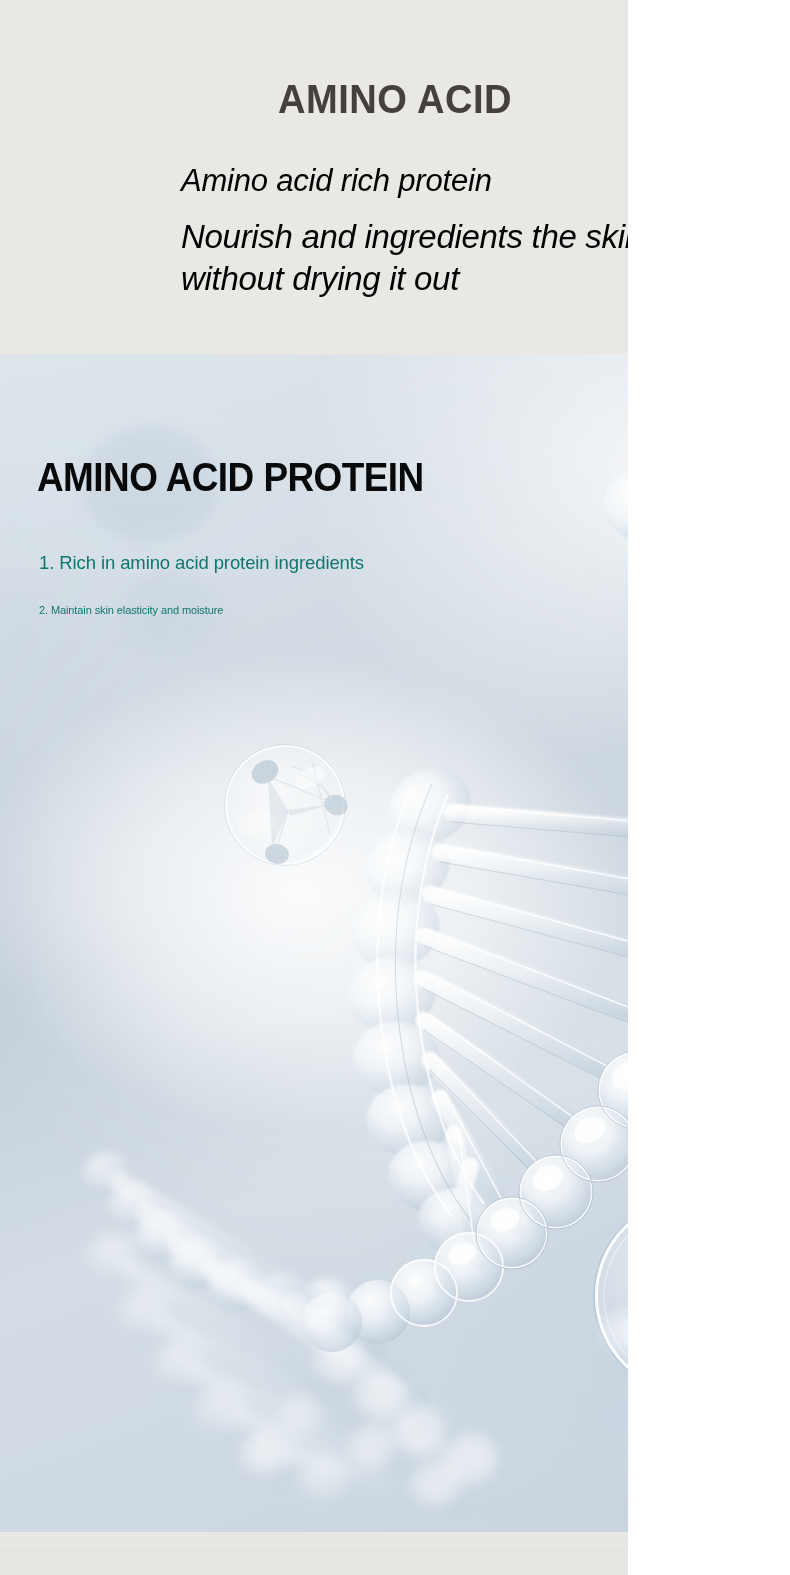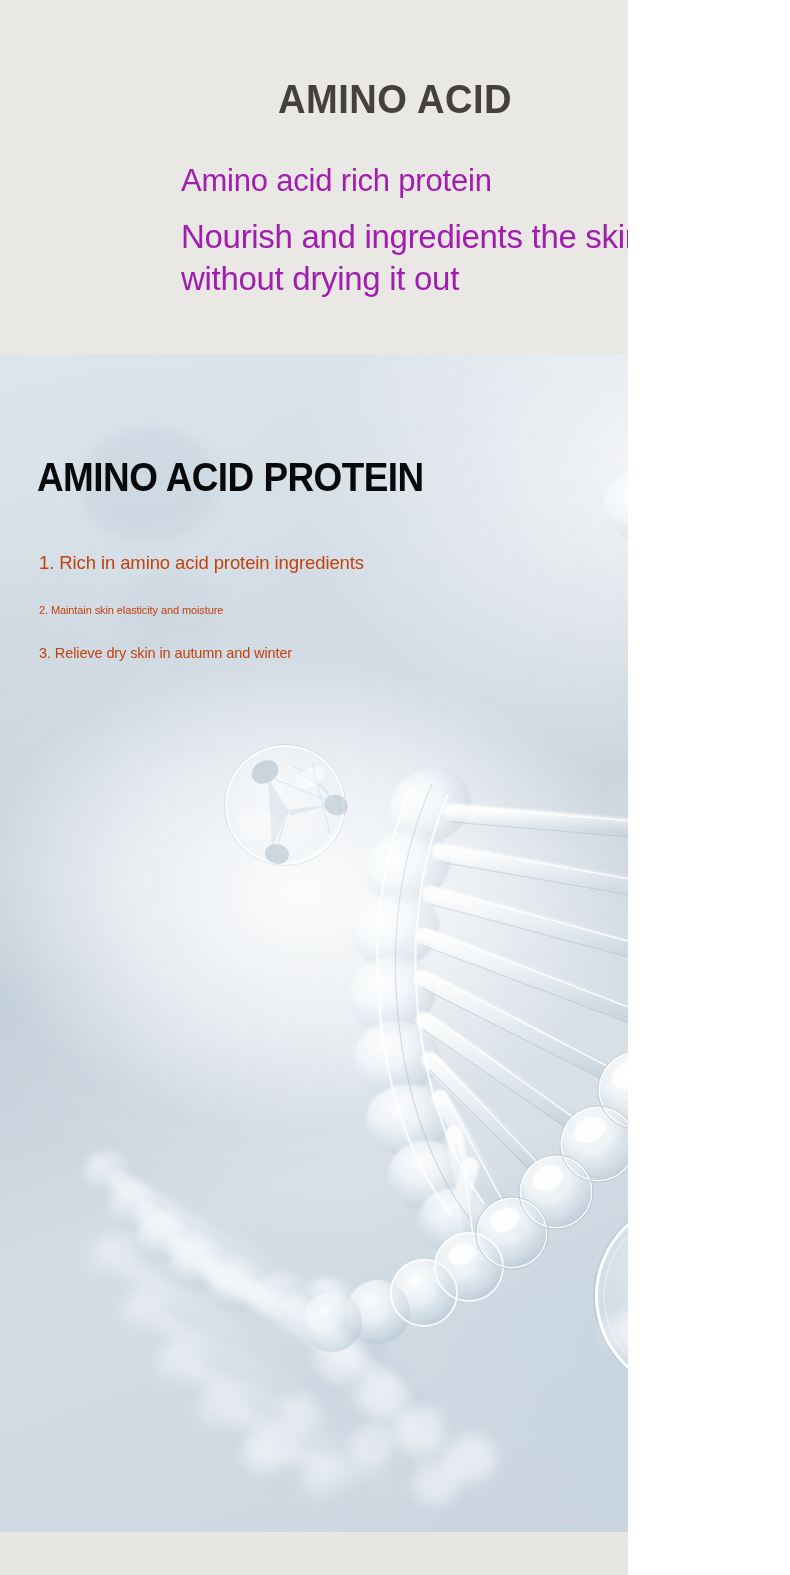--- a/index.html
+++ b/index.html
@@ -37,22 +37,23 @@
     font-size: 41px;
     letter-spacing: 0.5px;
     color: #44413c;
     transform: scaleX(0.93);
     white-space: nowrap;
   }
   .header-sub {
     position: absolute;
     left: 181px;
     width: 520px;
-    color: #a21caf;
+    color: #000000;
     font-weight: 400;
+    font-style: italic;
   }
   .sub-line1 {
     top: 161px;
     font-size: 31px;
     line-height: 40px;
     letter-spacing: -0.2px;
   }
   .sub-line2 {
     top: 216px;
     font-size: 33px;
@@ -108,21 +109,21 @@
     transform-origin: left center;
     white-space: nowrap;
   }
   .hero-list {
     position: absolute;
     left: 39px;
     top: 198px;
     width: 480px;
   }
   .hero-list-item {
-    color: #c2410c;
+    color: #0f766e;
     white-space: nowrap;
   }
   .hero-list-item.i0 { font-size: 18.5px; margin-bottom: 30px; letter-spacing: -0.1px; }
   .hero-list-item.i1 { font-size: 11px; margin-bottom: 29px; letter-spacing: -0.1px; }
   .hero-list-item.i2 { font-size: 14.5px; letter-spacing: -0.1px; }
 
   
   .footer {
     position: absolute;
     left: 0; top: 1547px;
@@ -431,19 +432,18 @@
       </g>
     </svg>
 
     <div class="hero-vignette"></div>
 
     <div class="hero-heading">AMINO ACID PROTEIN</div>
 
     <div class="hero-list">
       <div class="hero-list-item i0">1. Rich in amino acid protein ingredients</div>
       <div class="hero-list-item i1">2. Maintain skin elasticity and moisture</div>
-      <div class="hero-list-item i2">3. Relieve dry skin in autumn and winter</div>
     </div>
   </div>
 
   <div class="footer"></div>
 
 </div>
 
 </body></html>

